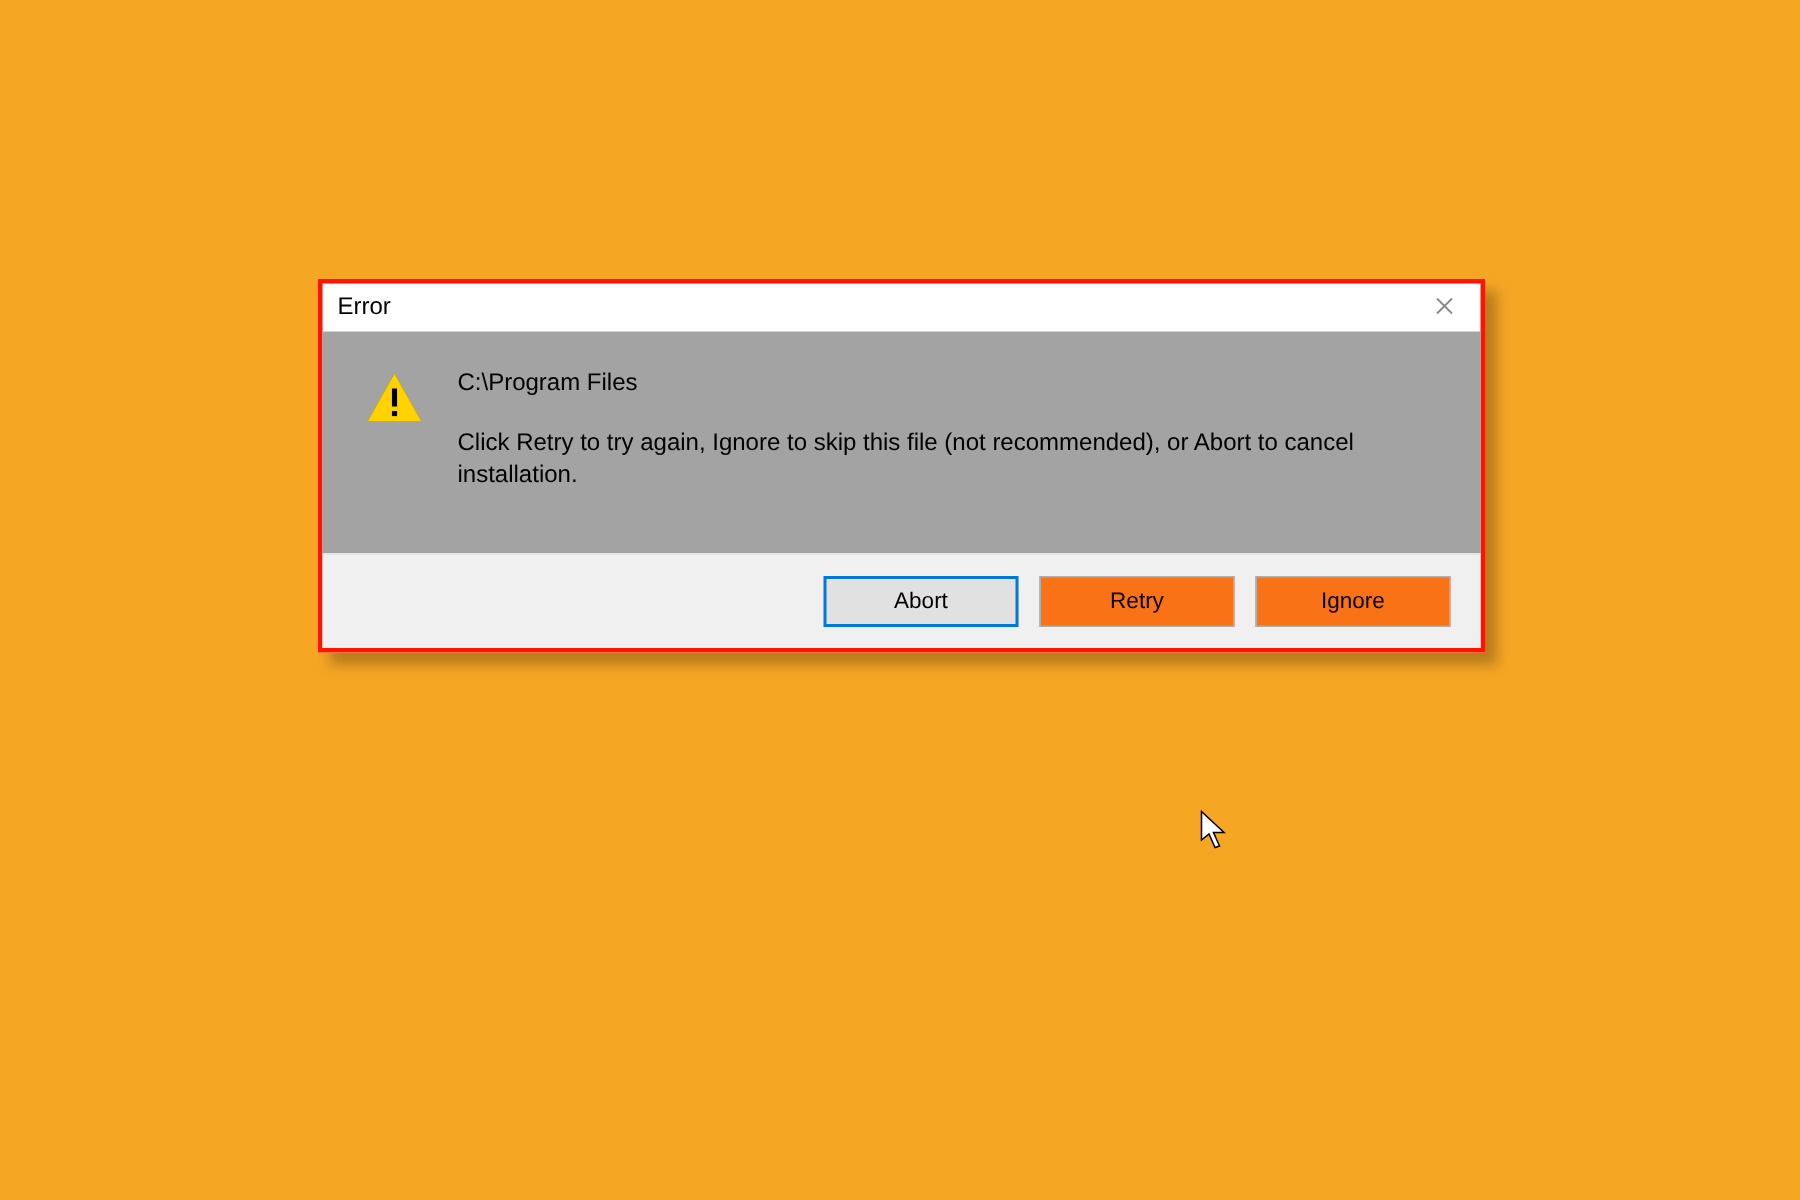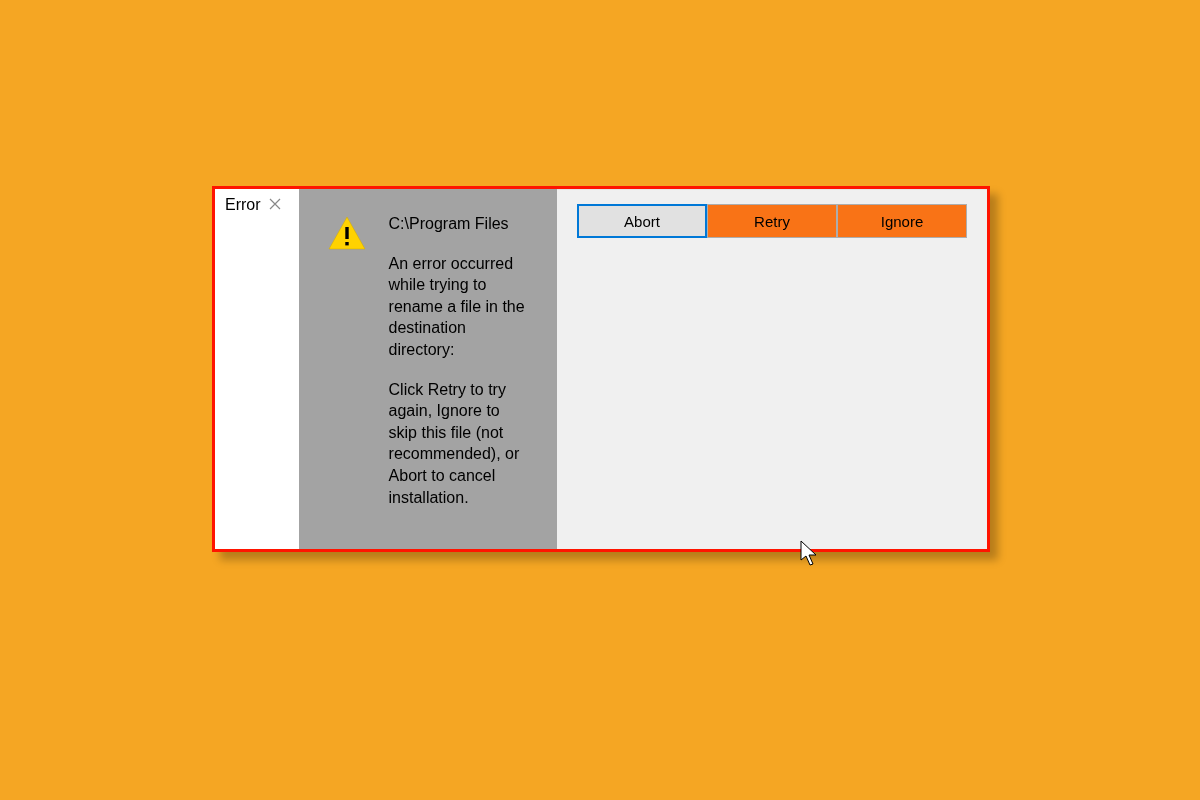--- a/index.html
+++ b/index.html
@@ -19,21 +19,21 @@
       position: absolute;
       left: 212px;
       top: 186px;
       width: 778px;
       box-shadow: 8px 8px 8px rgba(0,0,0,0.25);
     }
     .dialog {
       border: 3px solid #ff1400;
       background: #ffffff;
       display: flex;
-      flex-direction: row;
+      flex-direction: column;
     }
     .titlebar {
       display: flex;
       align-items: center;
       justify-content: space-between;
       padding: 4px 10px 4px 10px;
       height: 32px;
     }
     .titlebar-title {
       font-size: 16px;
@@ -82,21 +82,21 @@
     }
     .msg-para:last-child {
       margin-bottom: 13px;
     }
     .button-bar {
       background: #f0f0f0;
       border-top: 1px solid #e5e5e5;
       padding: 14px 20px;
       display: flex;
       justify-content: flex-end;
-      gap: 0;
+      gap: 14px;
     }
     .dlg-button {
       width: 130px;
       height: 34px;
       background: #f97316;
       border: 1px solid #adadad;
       font-size: 15px;
       font-family: inherit;
       cursor: pointer;
       color: #000;
@@ -136,21 +136,20 @@
         <span class="warning-icon">
           <svg viewBox="0 0 40 36">
             <path d="M20 2 L38 34 L2 34 Z" fill="#ffd200" stroke="#cfa800" stroke-width="0.5"></path>
             <rect x="18.3" y="12" width="3.4" height="12" fill="#000"></rect>
             <rect x="18.3" y="27" width="3.4" height="3.4" fill="#000"></rect>
           </svg>
         </span>
       </div>
       <div class="message-col">
         <div class="msg-path">C:\Program Files</div>
-        <div class="msg-para">An error occurred while trying to rename a file in the destination directory:</div>
         <div class="msg-para">Click Retry to try again, Ignore to skip this file (not recommended), or Abort to cancel installation.</div>
       </div>
     </div>
     <div class="button-bar">
       <button class="dlg-button default">Abort</button>
       <button class="dlg-button">Retry</button>
       <button class="dlg-button">Ignore</button>
     </div>
   </div>
 </div>

